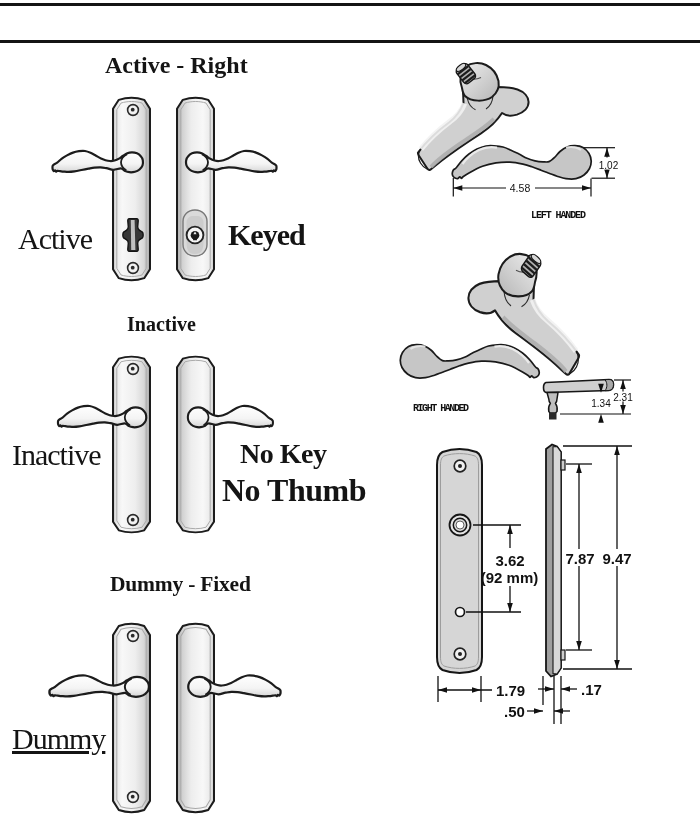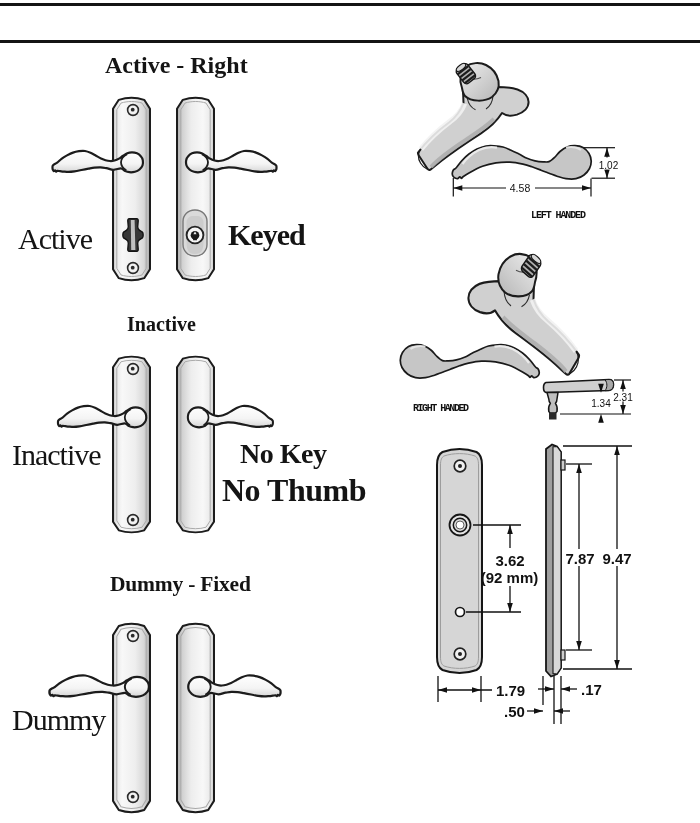--- a/index.html
+++ b/index.html
@@ -21,21 +21,21 @@
 
   <div class="hdr" style="left:105px;top:53px;font-size:24px;">Active - Right</div>
   <div class="hdr" style="left:127px;top:314px;font-size:20px;">Inactive</div>
   <div class="hdr" style="left:90px;top:574px;font-size:21.5px;letter-spacing:-0.2px;margin-left:20px;">Dummy - Fixed</div>
 
   <div class="lbl" style="left:18px;top:224px;">Active</div>
   <div class="lblb" style="left:228px;top:220px;">Keyed</div>
   <div class="lbl" style="left:12px;top:440px;">Inactive</div>
   <div class="lblb" style="left:240px;top:440px;font-size:28px;letter-spacing:-0.5px;">No Key</div>
   <div class="lblb" style="left:222px;top:474px;font-size:32px;letter-spacing:-0.5px;">No Thumb</div>
-  <div class="lbl" style="left:12px;top:705px;">Dummy</div>
+  <div class="lbl" style="left:12px;top:724px;text-decoration:underline;">Dummy</div>
 
 <svg width="700" height="823" viewBox="0 0 700 823">
 <defs>
   <linearGradient id="pgL" x1="0" y1="0" x2="1" y2="0">
     <stop offset="0" stop-color="#bcbcbc"></stop>
     <stop offset="0.08" stop-color="#e8e8e8"></stop>
     <stop offset="0.25" stop-color="#f8f8f8"></stop>
     <stop offset="0.6" stop-color="#eeeeee"></stop>
     <stop offset="0.83" stop-color="#d8d8d8"></stop>
     <stop offset="0.95" stop-color="#bababa"></stop>

